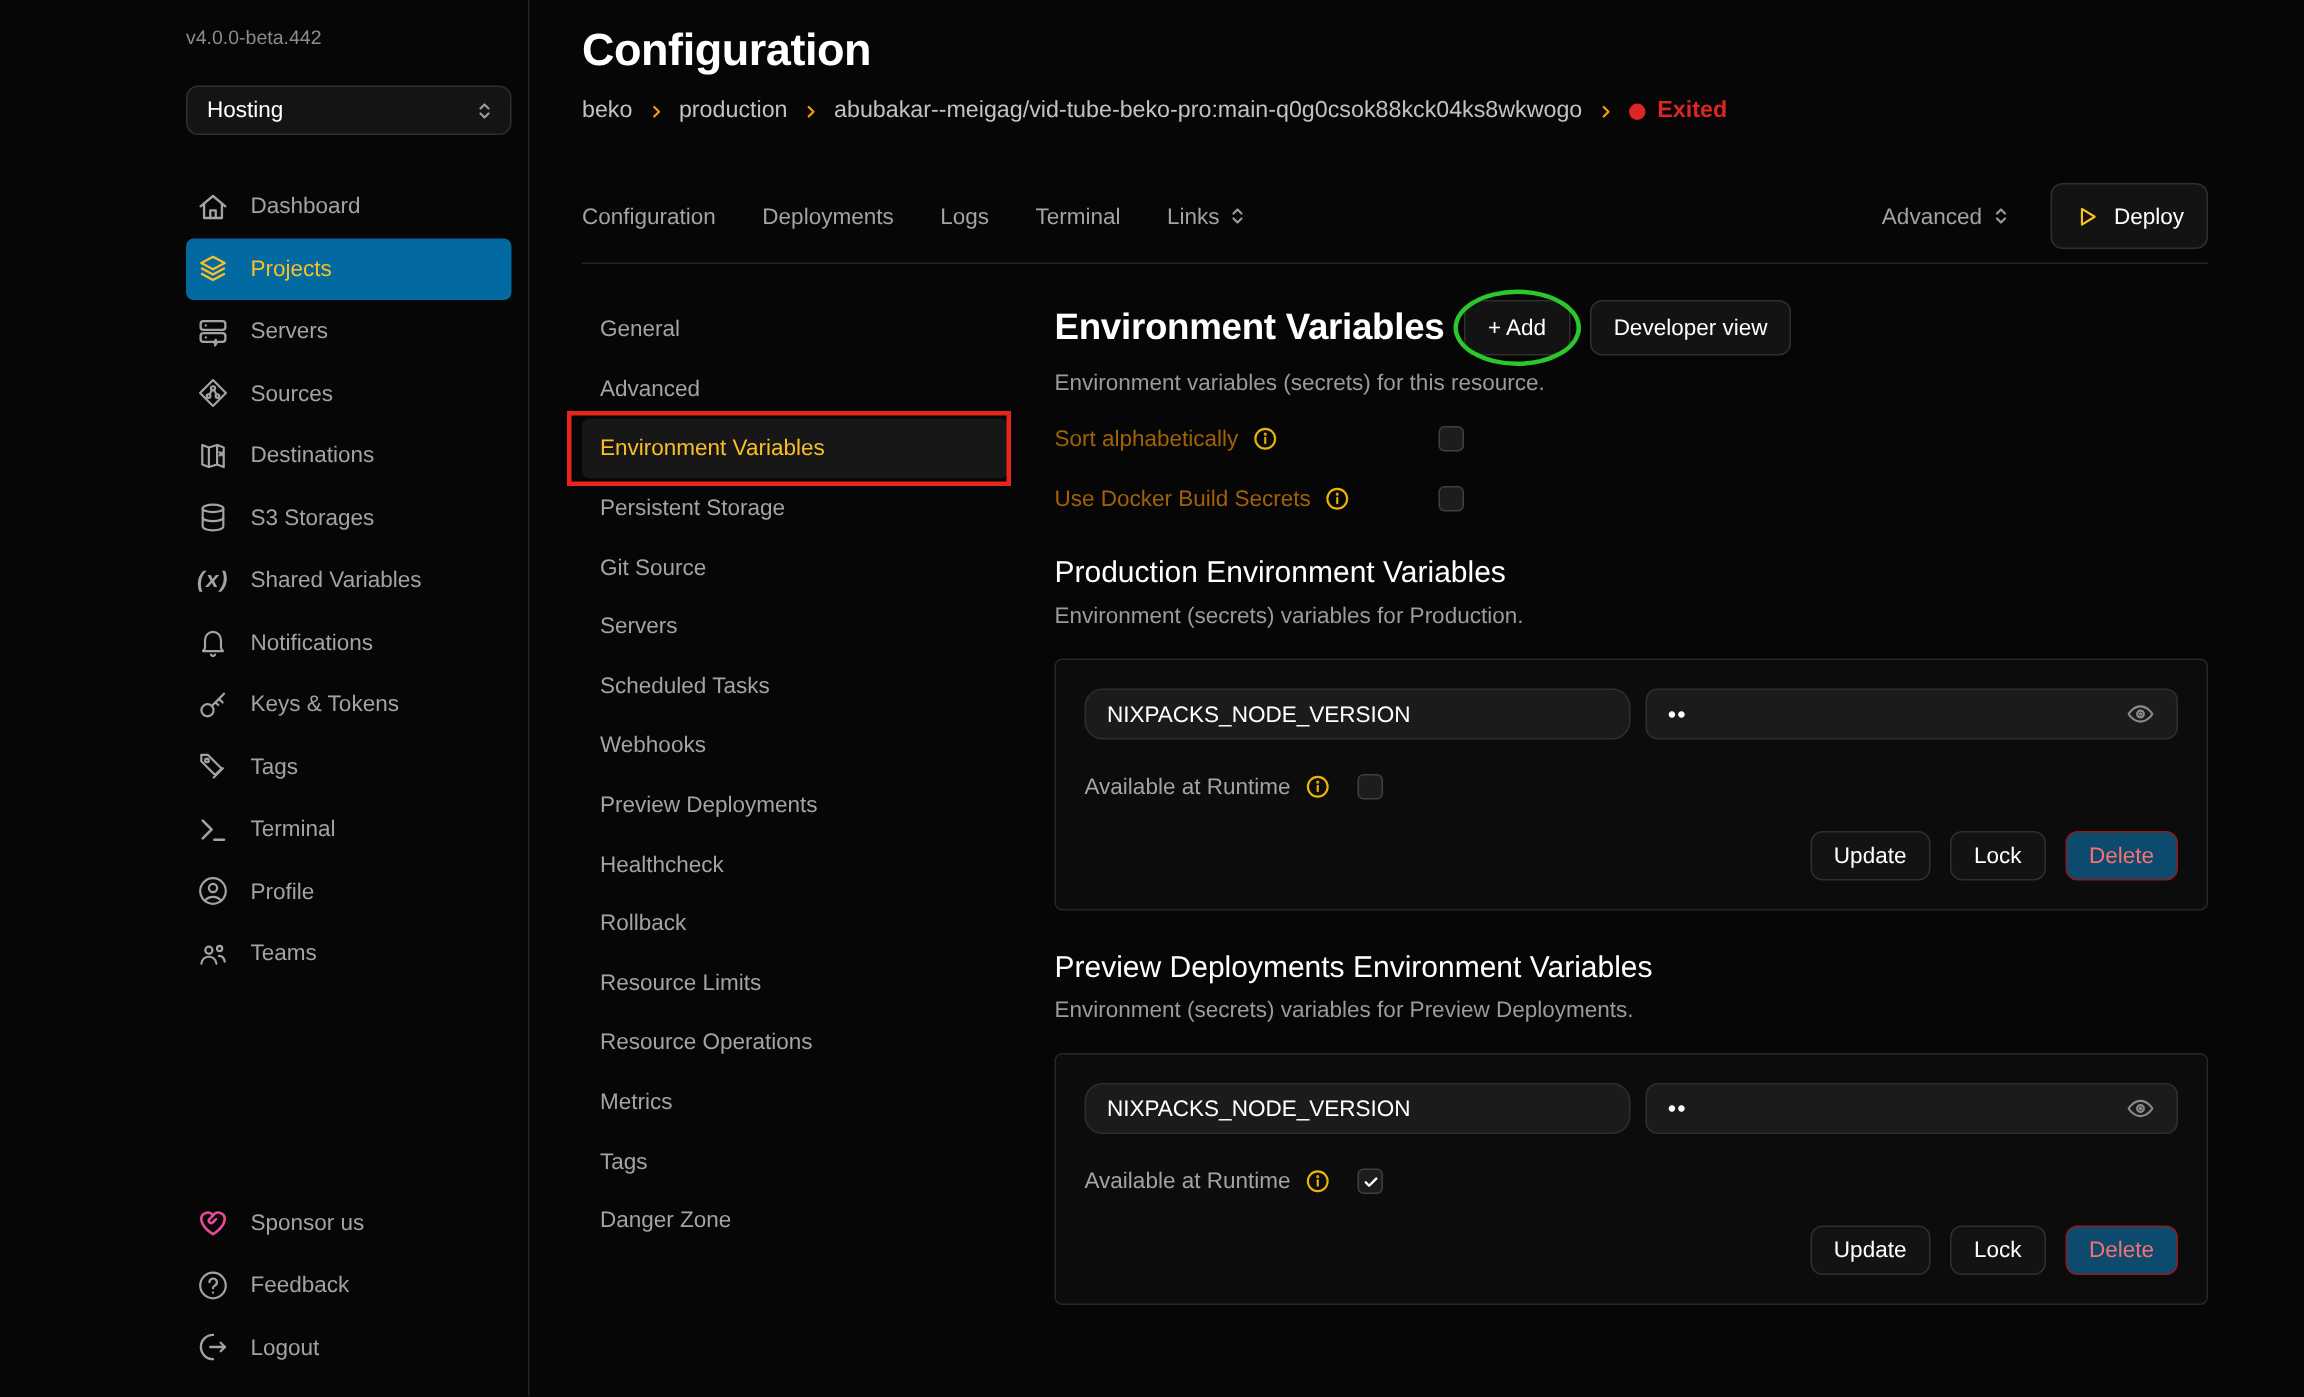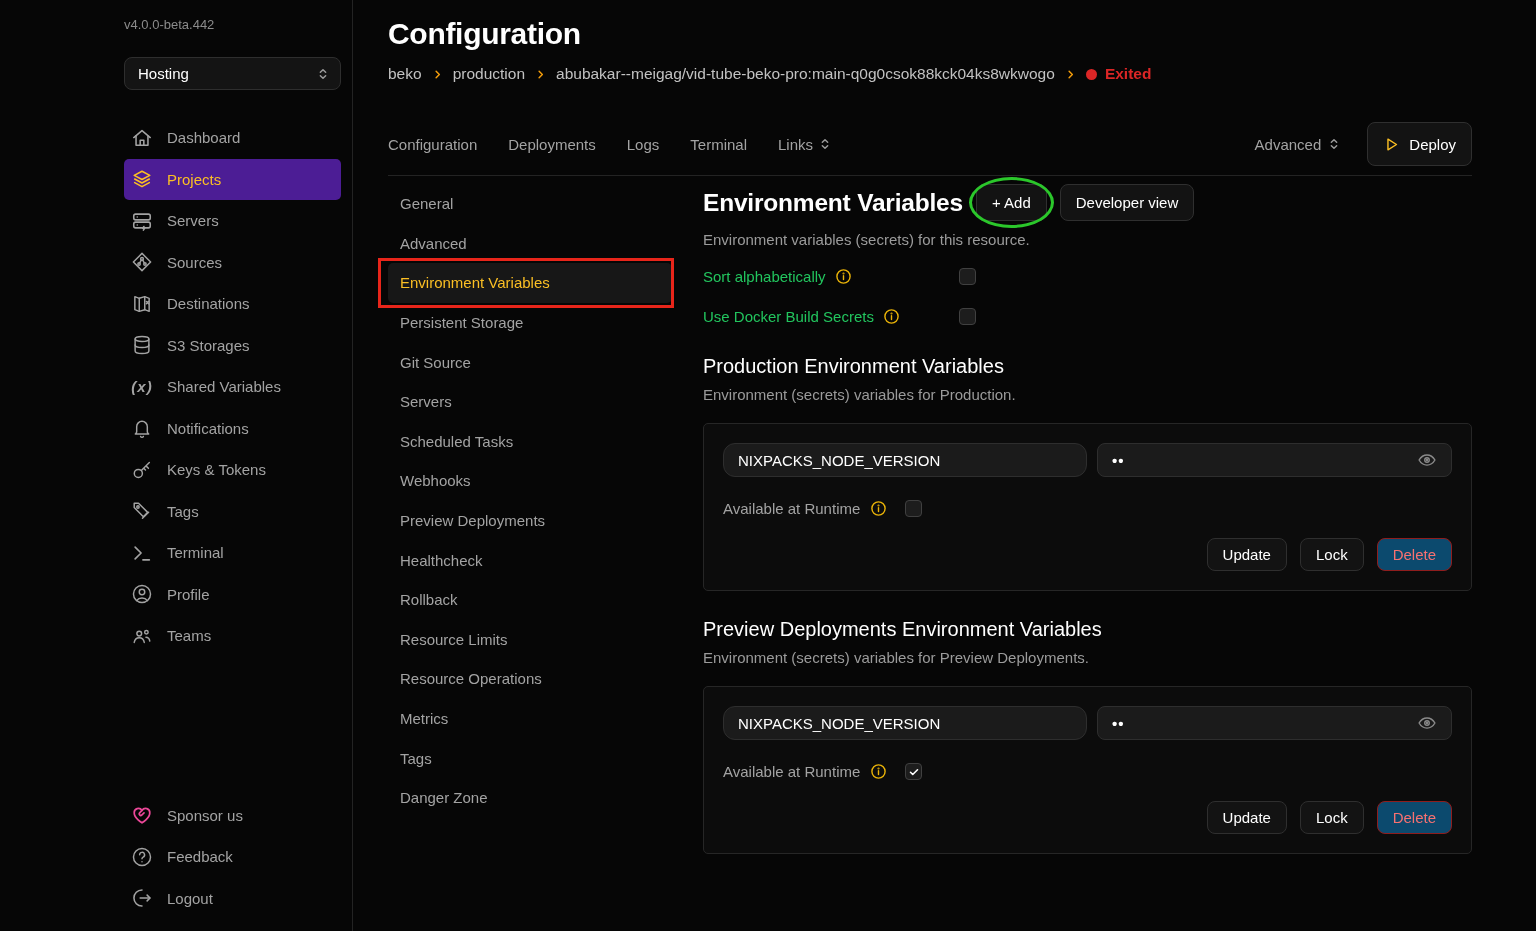--- a/index.html
+++ b/index.html
@@ -41,21 +41,21 @@
     display:flex; align-items:center; justify-content:space-between;
     padding:0 9px 0 13px; cursor:pointer;
   }
   .chev-ud { width:16px; height:16px; color:#9a9a9a; }
   .nav { margin-top:27px; display:flex; flex-direction:column; }
   .nav-item {
     height:41.5px; display:flex; align-items:center; gap:14px;
     color:#a3a3a3; padding:0 10px 0 7px; border-radius:5px; cursor:pointer;
   }
   .nav-item .icon { width:22px; height:22px; }
-  .nav-item.active { background:#4c1d95; color:#fbbf24; }
+  .nav-item.active { background:#0369a1; color:#fbbf24; }
   .nav-item .varx { font-size:15px; font-weight:600; font-style:italic; letter-spacing:1px; }
   .nav-footer { margin-top:auto; display:flex; flex-direction:column; }
   .pink { color:#ec4899; }
 
   
   .main { flex:1; padding:13px 64px 0 35px; display:flex; flex-direction:column; }
   h1 { font-size:30px; font-weight:700; margin:4px 0 0; letter-spacing:-0.3px; }
   .breadcrumb { display:flex; align-items:center; gap:10px; margin-top:14px; color:#c2c2c2; font-size:15.5px; }
   .crumb { cursor:pointer; }
   .crumb-sep { width:11px; height:11px; color:#f59e0b; }
@@ -68,21 +68,21 @@
   .advanced { display:flex; gap:5px; align-items:center; cursor:pointer; }
   .btn {
     background:#131313; border:1px solid #2f2f2f; border-radius:8px;
     height:44px; padding:0 15px; color:#fff; font-size:15px;
     display:inline-flex; align-items:center; gap:9px; cursor:pointer;
     font-family:"Liberation Sans", sans-serif; white-space:nowrap;
   }
   .play-icon { width:17px; height:17px; color:#fbbf24; }
   .divider { border-bottom:1px solid #232323; margin-top:13px; }
 
-  .body-row { display:flex; margin-top:8px; flex:1; }
+  .body-row { display:flex; margin-top:24px; flex:1; }
   .subnav { width:284px; min-width:284px; margin-right:31px; display:flex; flex-direction:column; }
   .subnav-item {
     height:39.6px; display:flex; align-items:center; padding:0 12px;
     color:#a3a3a3; border-radius:5px; cursor:pointer; position:relative;
   }
   .subnav-item.active { background:#171717; color:#fbbf24; }
   .red-annotation {
     position:absolute; inset:-5px -2px -5px -10px;
     border:3px solid #e8251a; pointer-events:none; z-index:5;
   }
@@ -91,21 +91,21 @@
   .content-header { display:flex; align-items:center; gap:13px; }
   h2 { font-size:24.5px; font-weight:700; margin:0; letter-spacing:-0.2px; }
   .btn.tall { height:37px; }
   .add-wrap { position:relative; display:inline-flex; }
   .green-annotation {
     position:absolute; inset:-7px -7px; border:3.5px solid #2bc72b;
     border-radius:50%; pointer-events:none; z-index:5;
   }
   .content-sub { color:#9b9b9b; margin-top:10px; }
   .toggle-row { display:flex; align-items:center; margin-top:17px; width:273px; height:23px; }
-  .toggle-label { color:#22c55e; display:flex; align-items:center; gap:9px; }
+  .toggle-label { color:#a16207; display:flex; align-items:center; gap:9px; }
   .info-icon { width:17px; height:17px; color:#eab308; }
   .checkbox {
     margin-left:auto; width:17px; height:17px; border-radius:4px;
     background:#1d1d1d; border:1px solid #404040;
     display:flex; align-items:center; justify-content:center; cursor:pointer;
   }
   .checkbox .check { width:12px; height:12px; color:#fff; }
   h3 { font-size:20px; font-weight:400; margin:27px 0 0; }
   .section-sub { color:#9b9b9b; margin-top:8px; }
   .card {

